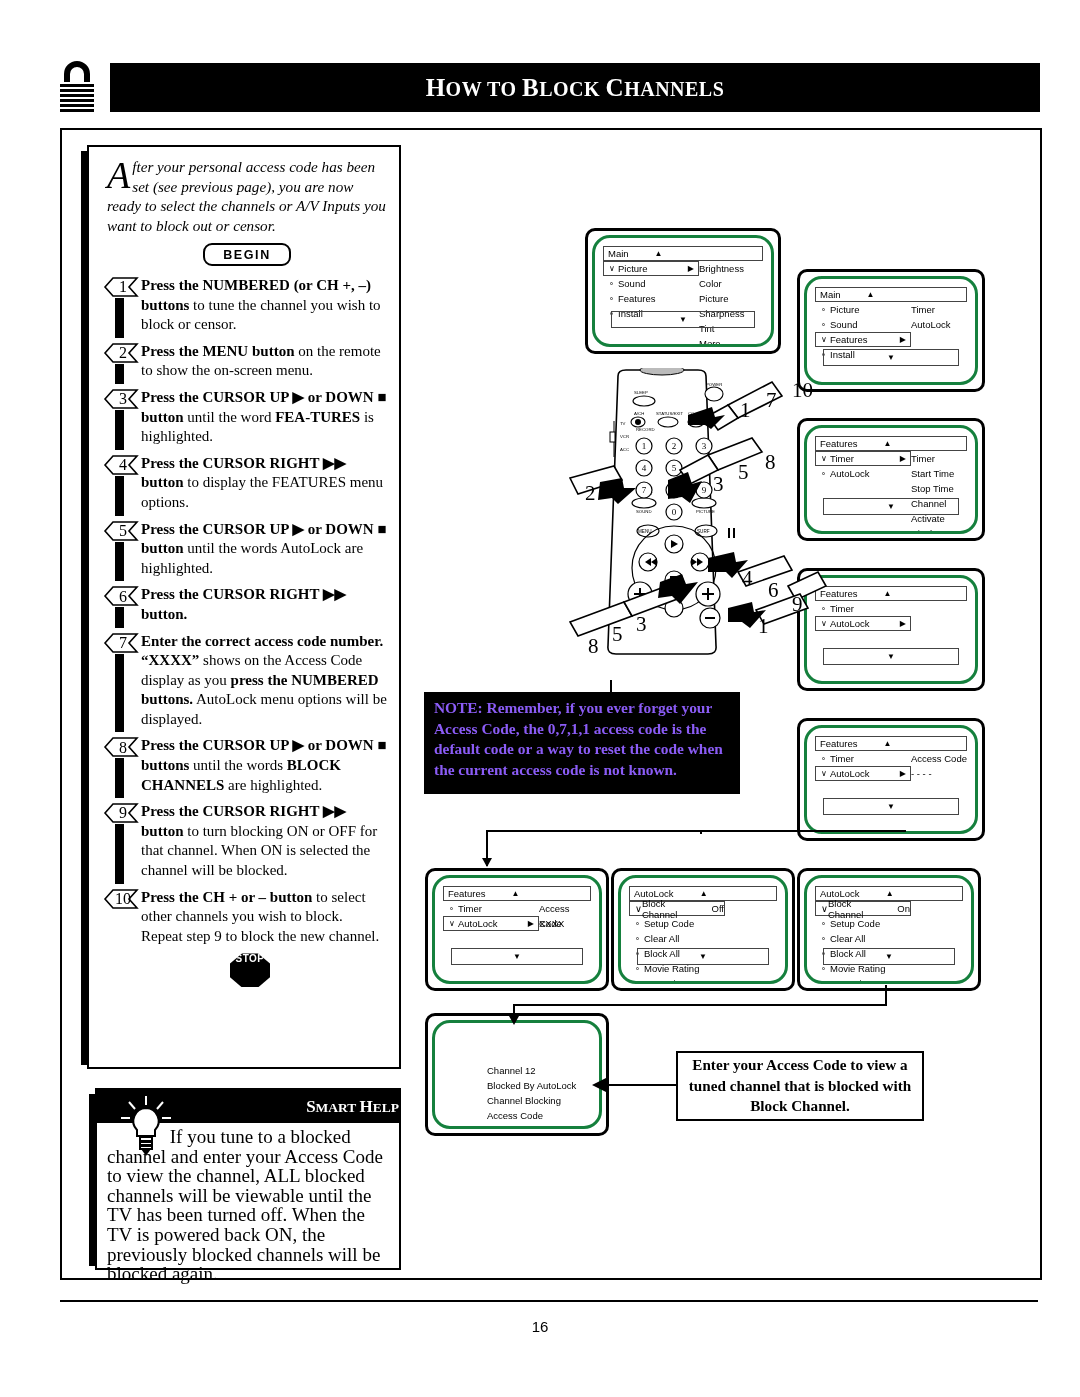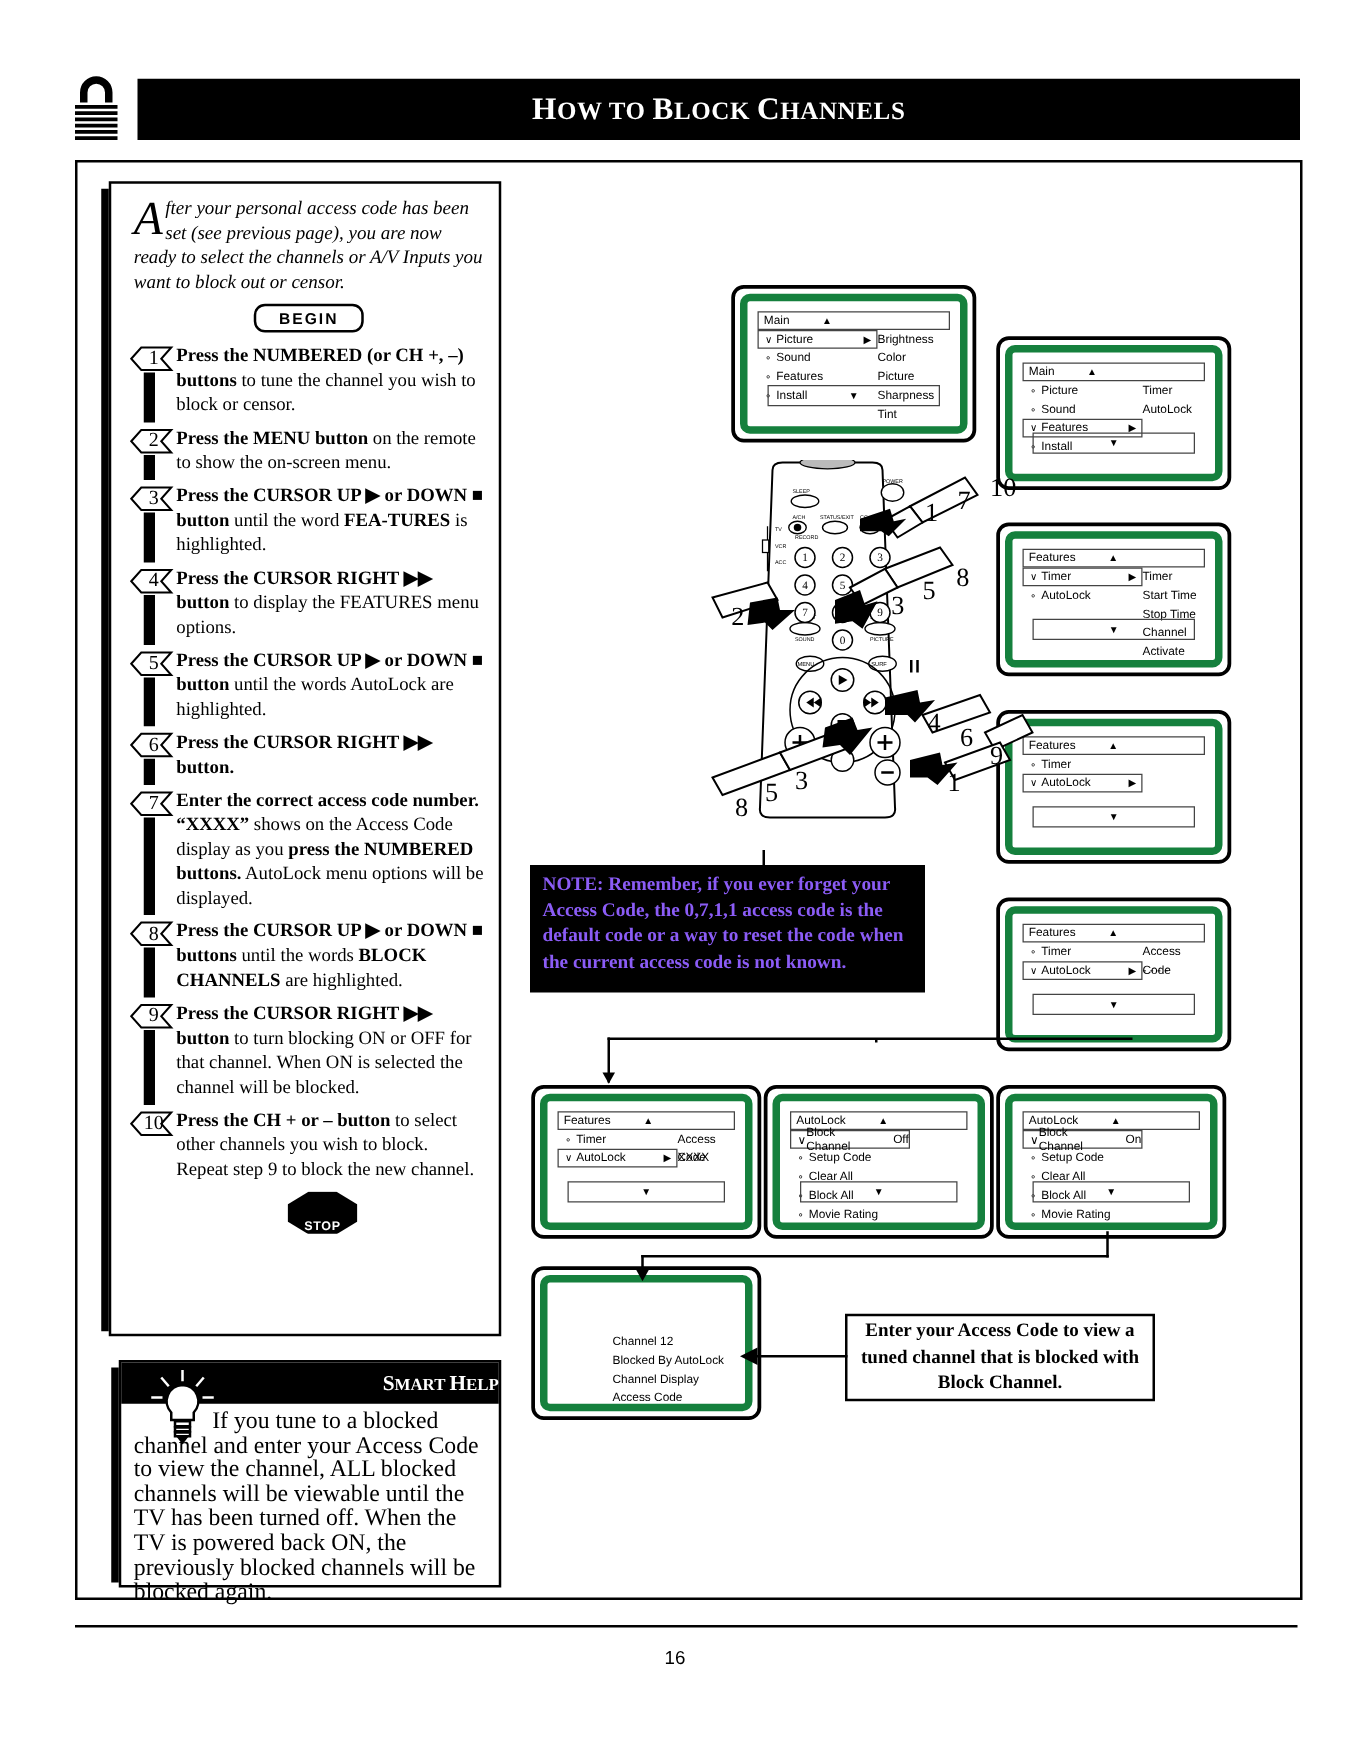--- a/index.html
+++ b/index.html
@@ -27,42 +27,42 @@
   #begin-badge span{font-family:"Liberation Sans",sans-serif;font-weight:bold;font-size:12.5px;letter-spacing:1.6px;}
 
   .step{position:relative;padding-left:34px;margin-bottom:7px;font-size:15px;line-height:19.6px;}
   .step .numdia{position:absolute;left:-4px;top:0px;width:40px;height:22px;}
   .step .numdia .lbl{position:absolute;left:0;top:0;width:40px;height:22px;display:flex;align-items:center;justify-content:center;font-size:16px;font-family:"Liberation Serif",serif;}
   .step .bar{position:absolute;left:8px;top:22px;width:9px;bottom:-3px;background:#000;}
   .step .txt{display:block;}
   .step b{font-weight:bold;}
 
   #stop-badge{width:34px;height:34px;margin:4px auto 0 auto;position:relative;}
-  #stop-badge .oct{width:56px;height:34px;background:#000;clip-path:polygon(30% 0,70% 0,100% 30%,100% 70%,70% 100%,30% 100%,0 70%,0 30%);display:flex;align-items:flex-end;justify-content:center;}
+  #stop-badge .oct{width:40px;height:34px;background:#000;clip-path:polygon(30% 0,70% 0,100% 30%,100% 70%,70% 100%,30% 100%,0 70%,0 30%);display:flex;align-items:flex-start;justify-content:center;}
   #stop-badge .oct span{color:#fff;font-family:"Liberation Sans",sans-serif;font-weight:bold;font-size:10px;letter-spacing:.5px;}
 
   
   #smarthelp{position:absolute;left:95px;top:1088px;width:302px;height:178px;border:2px solid #000;background:#fff;}
   #smarthelp-shadow{position:absolute;left:89px;top:1094px;width:9px;height:172px;background:#000;}
   #smarthelp-head{position:absolute;left:0;top:0;width:100%;height:33px;background:#000;display:flex;align-items:center;justify-content:flex-end;}
   #smarthelp-head .t{color:#fff;font-family:"Liberation Serif",serif;font-weight:bold;font-size:17px;}
   #smarthelp-head .t .sc{font-size:13.5px;}
   #bulb-icon{position:absolute;left:22px;top:4px;width:54px;height:66px;}
   #smarthelp-body{position:absolute;left:0;top:33px;width:100%;padding:4px 10px 0 10px;box-sizing:border-box;font-size:19px;line-height:19.6px;text-indent:0;}
   #smarthelp-body .firstline{padding-left:58px;}
 
   
   #note-box{position:absolute;left:424px;top:692px;width:316px;height:102px;background:#000;color:#8b5cf6;padding:6px 10px 0 10px;box-sizing:border-box;font-weight:bold;font-size:15.4px;line-height:20.5px;}
 
   
   #access-note{position:absolute;left:676px;top:1051px;width:248px;height:70px;border:2px solid #000;display:flex;align-items:center;justify-content:center;text-align:center;font-weight:bold;font-size:15.2px;line-height:20.5px;padding:0 6px;box-sizing:border-box;}
 
   
   .tv{position:absolute;border:3px solid #000;border-radius:10px;background:#fff;box-shadow:0 0 0 0 #000;}
-  .tv .inner{position:absolute;left:4px;top:4px;right:4px;bottom:4px;border:6px solid #15803d;border-radius:8px;background:#fff;overflow:hidden;}
+  .tv .inner{position:absolute;left:4px;top:4px;right:4px;bottom:4px;border:3px solid #15803d;border-radius:18px;background:#fff;overflow:hidden;}
   .tv .screen{position:absolute;left:8px;right:8px;top:8px;bottom:8px;}
   .menu-title{display:flex;align-items:center;border:1px solid #444;height:15px;padding:0 4px;box-sizing:border-box;font-family:"Liberation Sans",sans-serif;font-size:9.5px;}
   .menu-title .label{flex:0 0 auto;}
   .menu-title .up{margin-left:26px;font-size:8px;}
   .mrow{display:flex;align-items:center;height:15px;font-family:"Liberation Sans",sans-serif;font-size:9.5px;padding-left:6px;box-sizing:border-box;}
   .mrow.sel{border:1px solid #444;padding-left:5px;}
   .mrow .mark{width:9px;flex:0 0 9px;font-size:8px;}
   .mrow .nm{flex:0 0 auto;}
   .mrow .arr{margin-left:auto;font-size:8px;padding-right:4px;}
   .cols{display:flex;}
@@ -501,21 +501,21 @@
         <div class="down-bar">▼</div>
       </div>
     </div>
 </div>
 
 <div class="tv" style="left:425px;top:1013px;width:178px;height:117px;">
   <div class="inner">
       <div class="screen" id="scrB" style="padding-top:32px;padding-left:44px;box-sizing:border-box;">
         <div class="plain-lines">Channel 12</div>
         <div class="plain-lines">Blocked By AutoLock</div>
-        <div class="plain-lines">Channel Display</div>
+        <div class="plain-lines">Channel Blocking</div>
         <div class="plain-lines">Access Code</div>
         <div class="plain-lines">- - - -</div>
       </div>
     </div>
 </div>
 
 <div class="conn" style="left:700px;top:832px;width:2px;height:2px;"></div>
 <div class="conn" style="left:486px;top:830px;width:420px;height:2px;"></div>
 <div class="conn" style="left:486px;top:830px;width:2px;height:36px;"></div>
 <div class="arrowhead-down" style="left:482px;top:858px;"></div>

